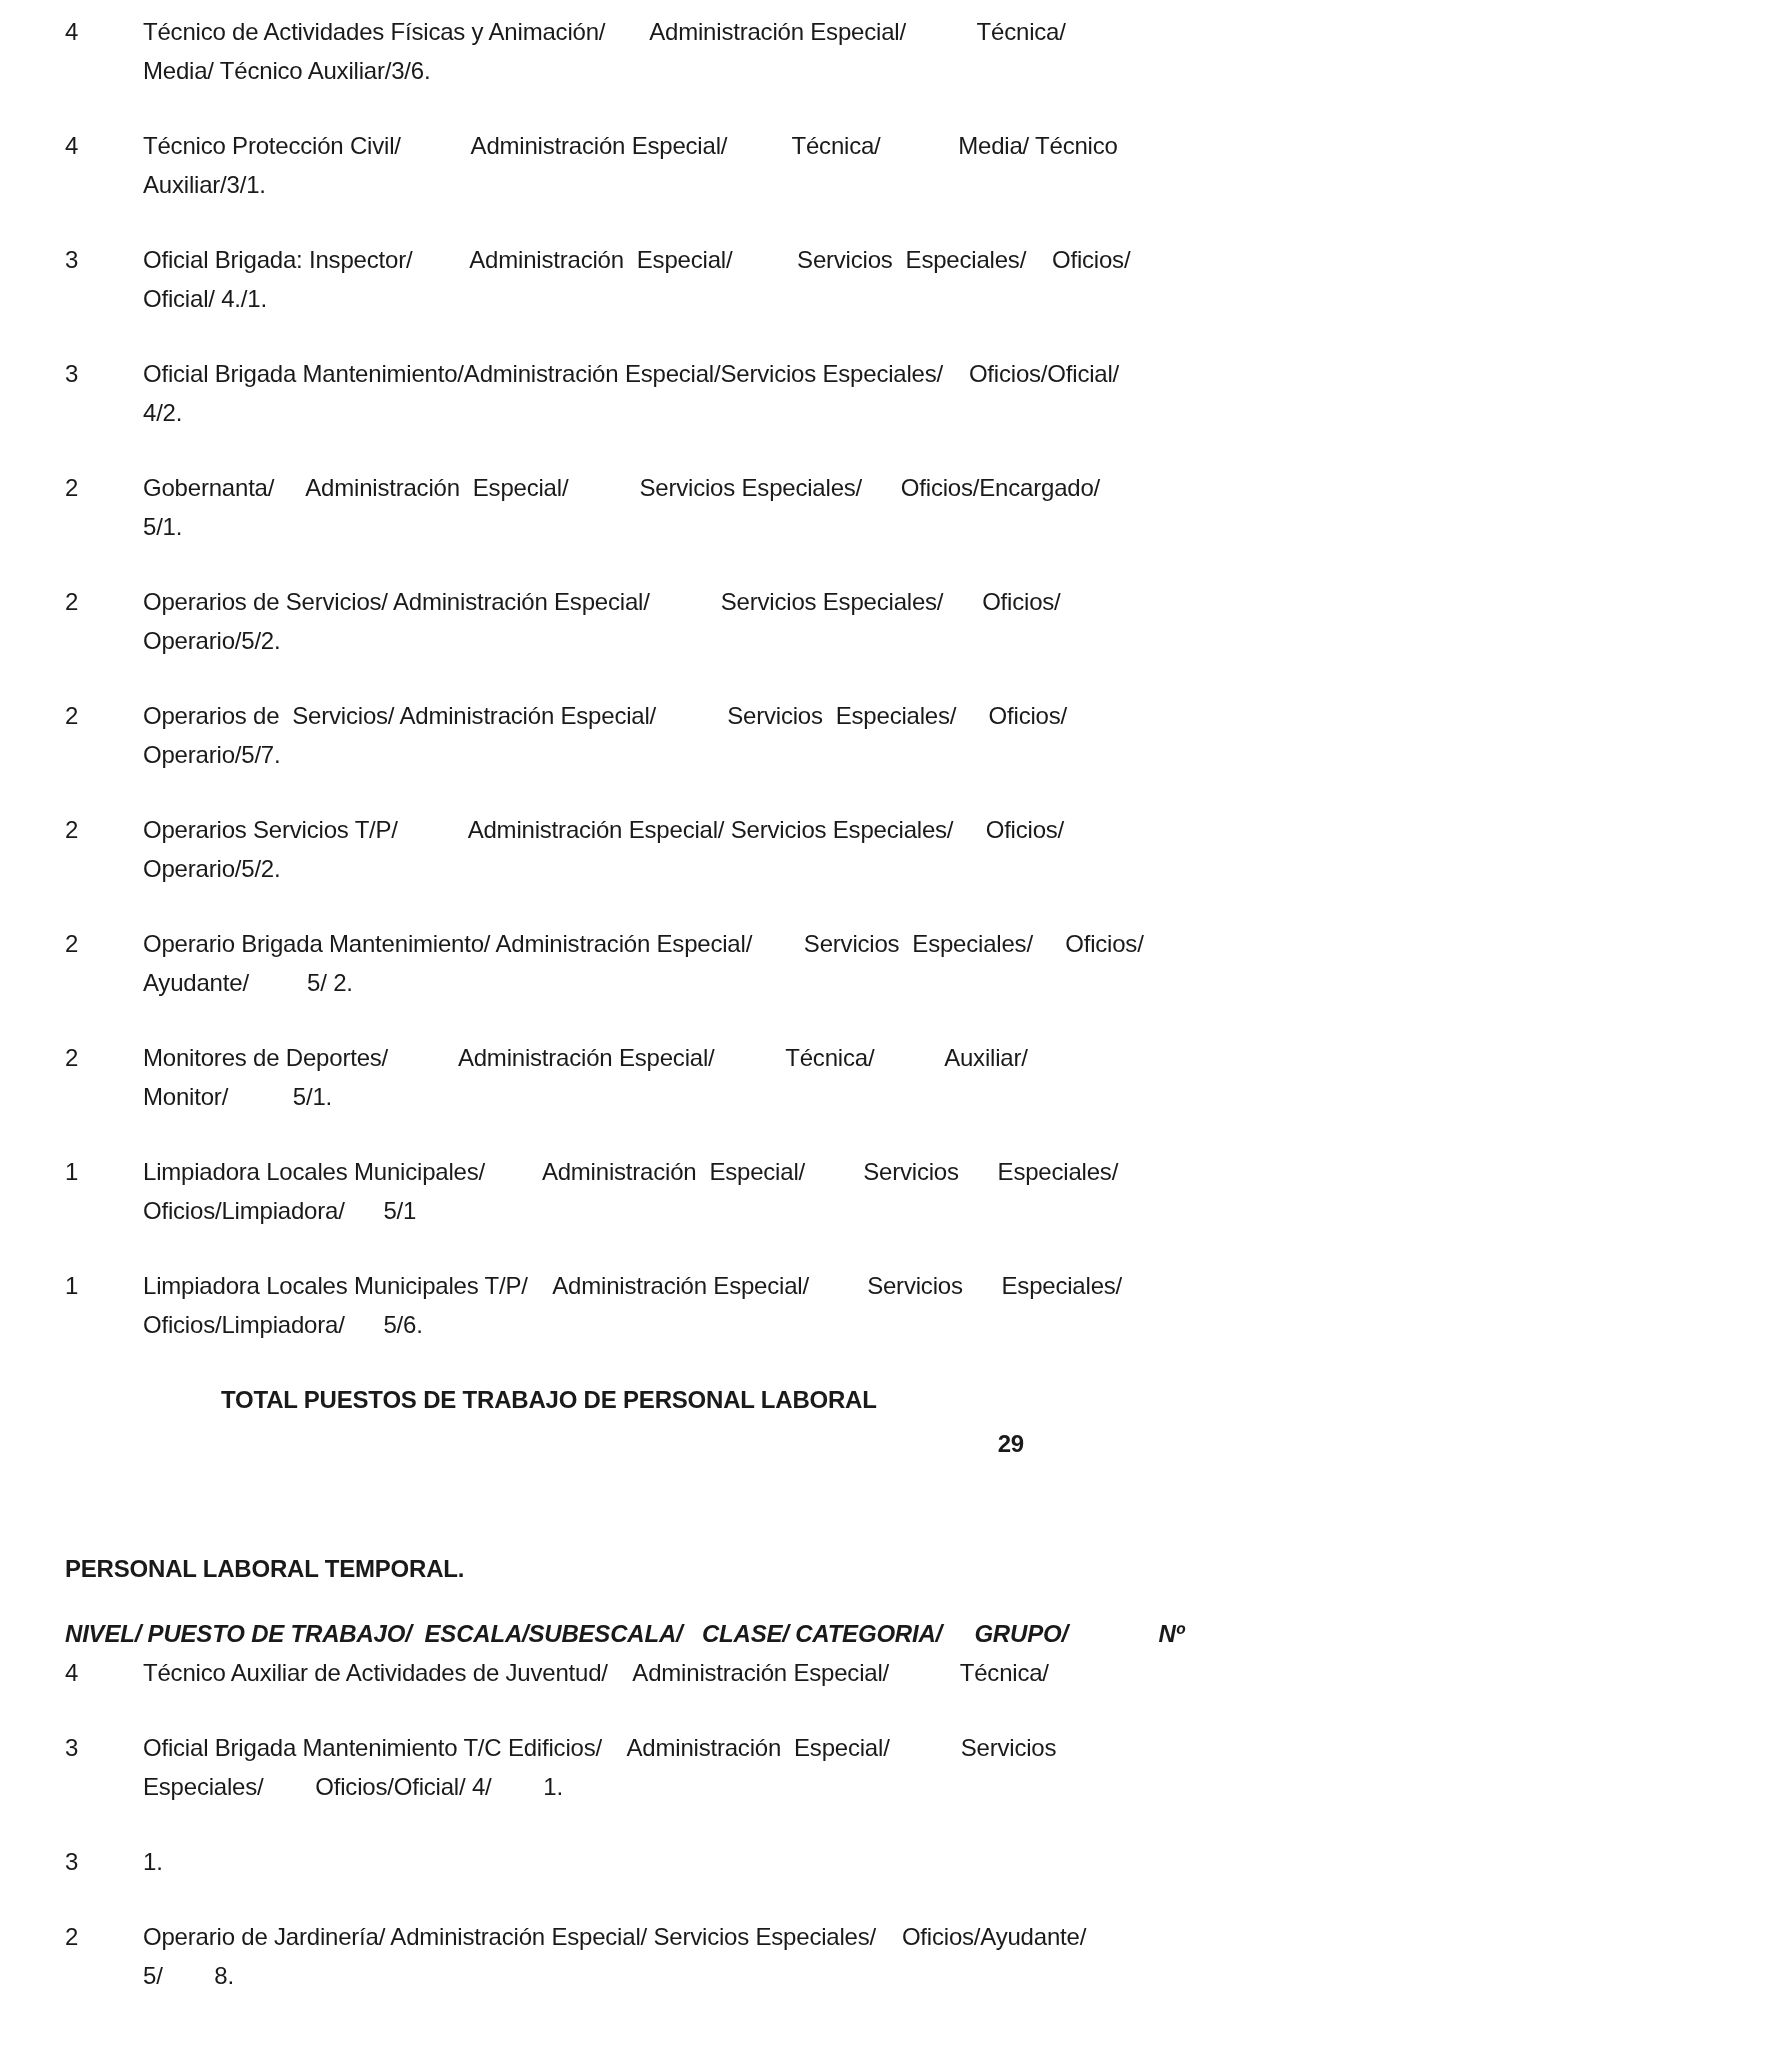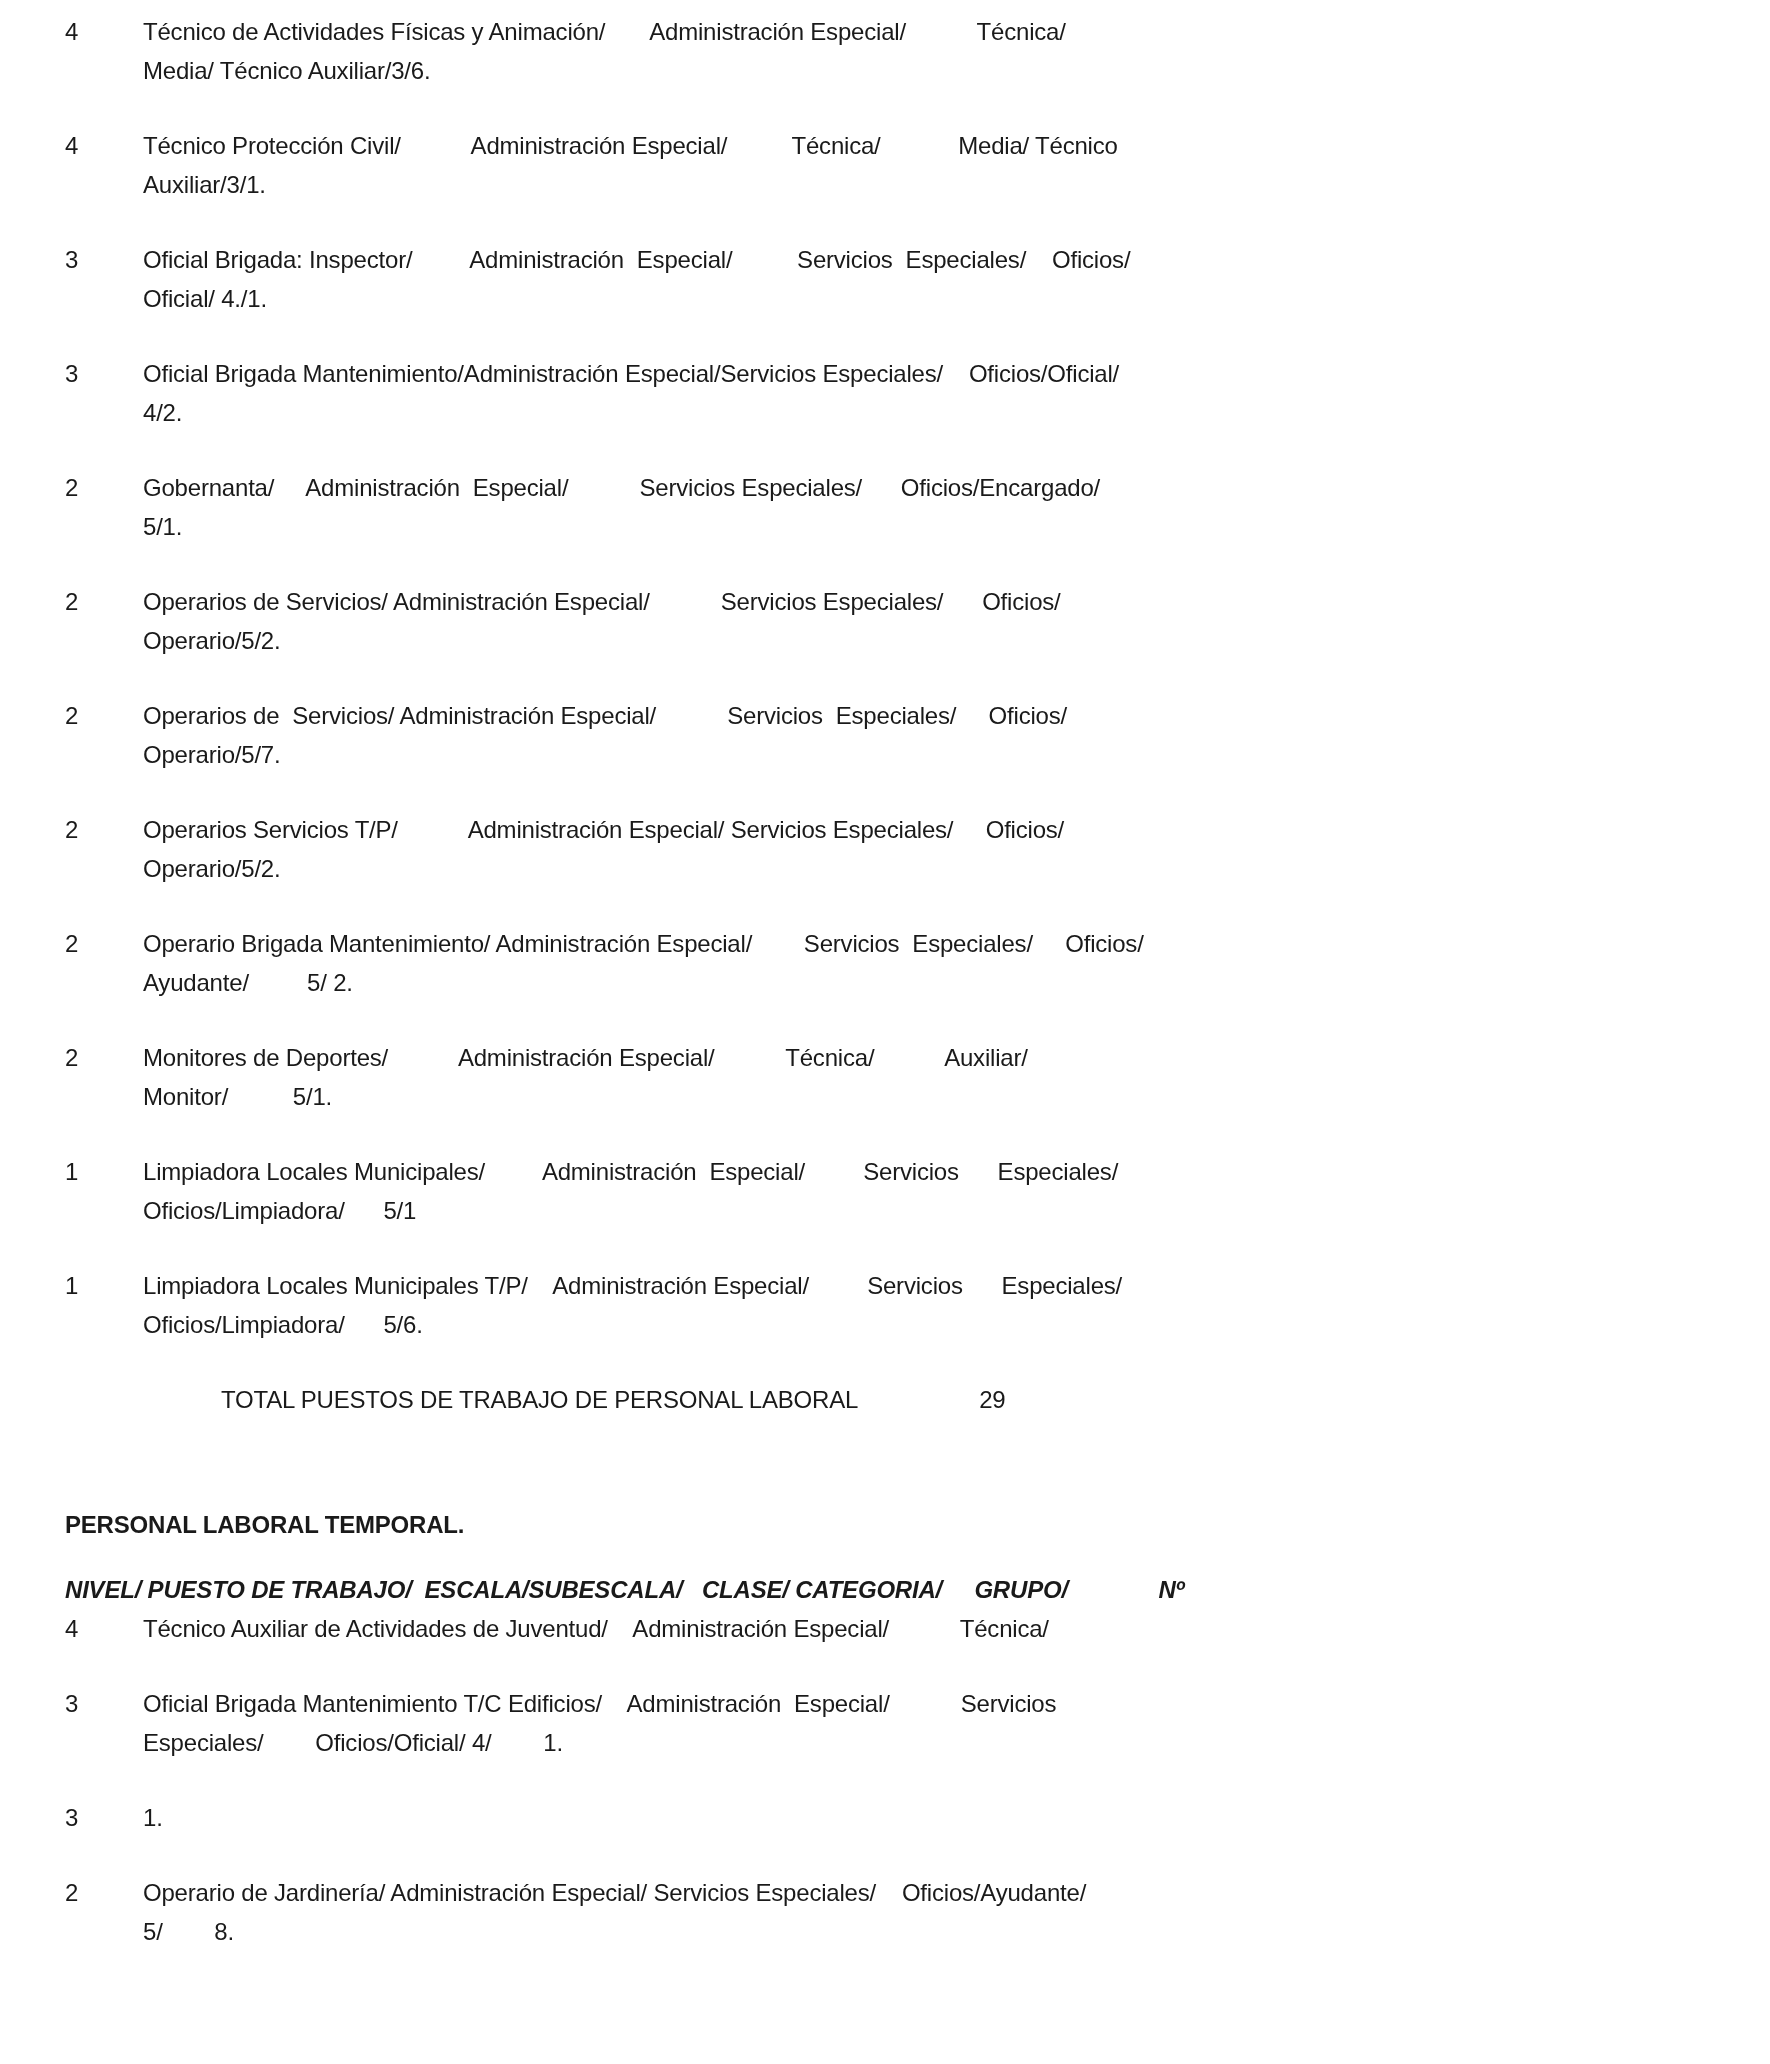--- a/index.html
+++ b/index.html
@@ -30,26 +30,27 @@
   .lines {
     flex: 1;
     min-width: 0;
   }
   .line {
     white-space: pre;
   }
   .total-row {
     display: flex;
     padding-left: 156px;
-    font-weight: normal;
+    font-weight: bold;
     margin-bottom: 86px;
     white-space: pre;
   }
   .total-value {
     margin-left: 121px;
+    margin-top: 44px;
   }
   .section-heading {
     font-weight: bold;
     margin-bottom: 26px;
     white-space: pre;
   }
   .columns-header {
     font-weight: bold;
     white-space: pre;
     font-style: italic;

